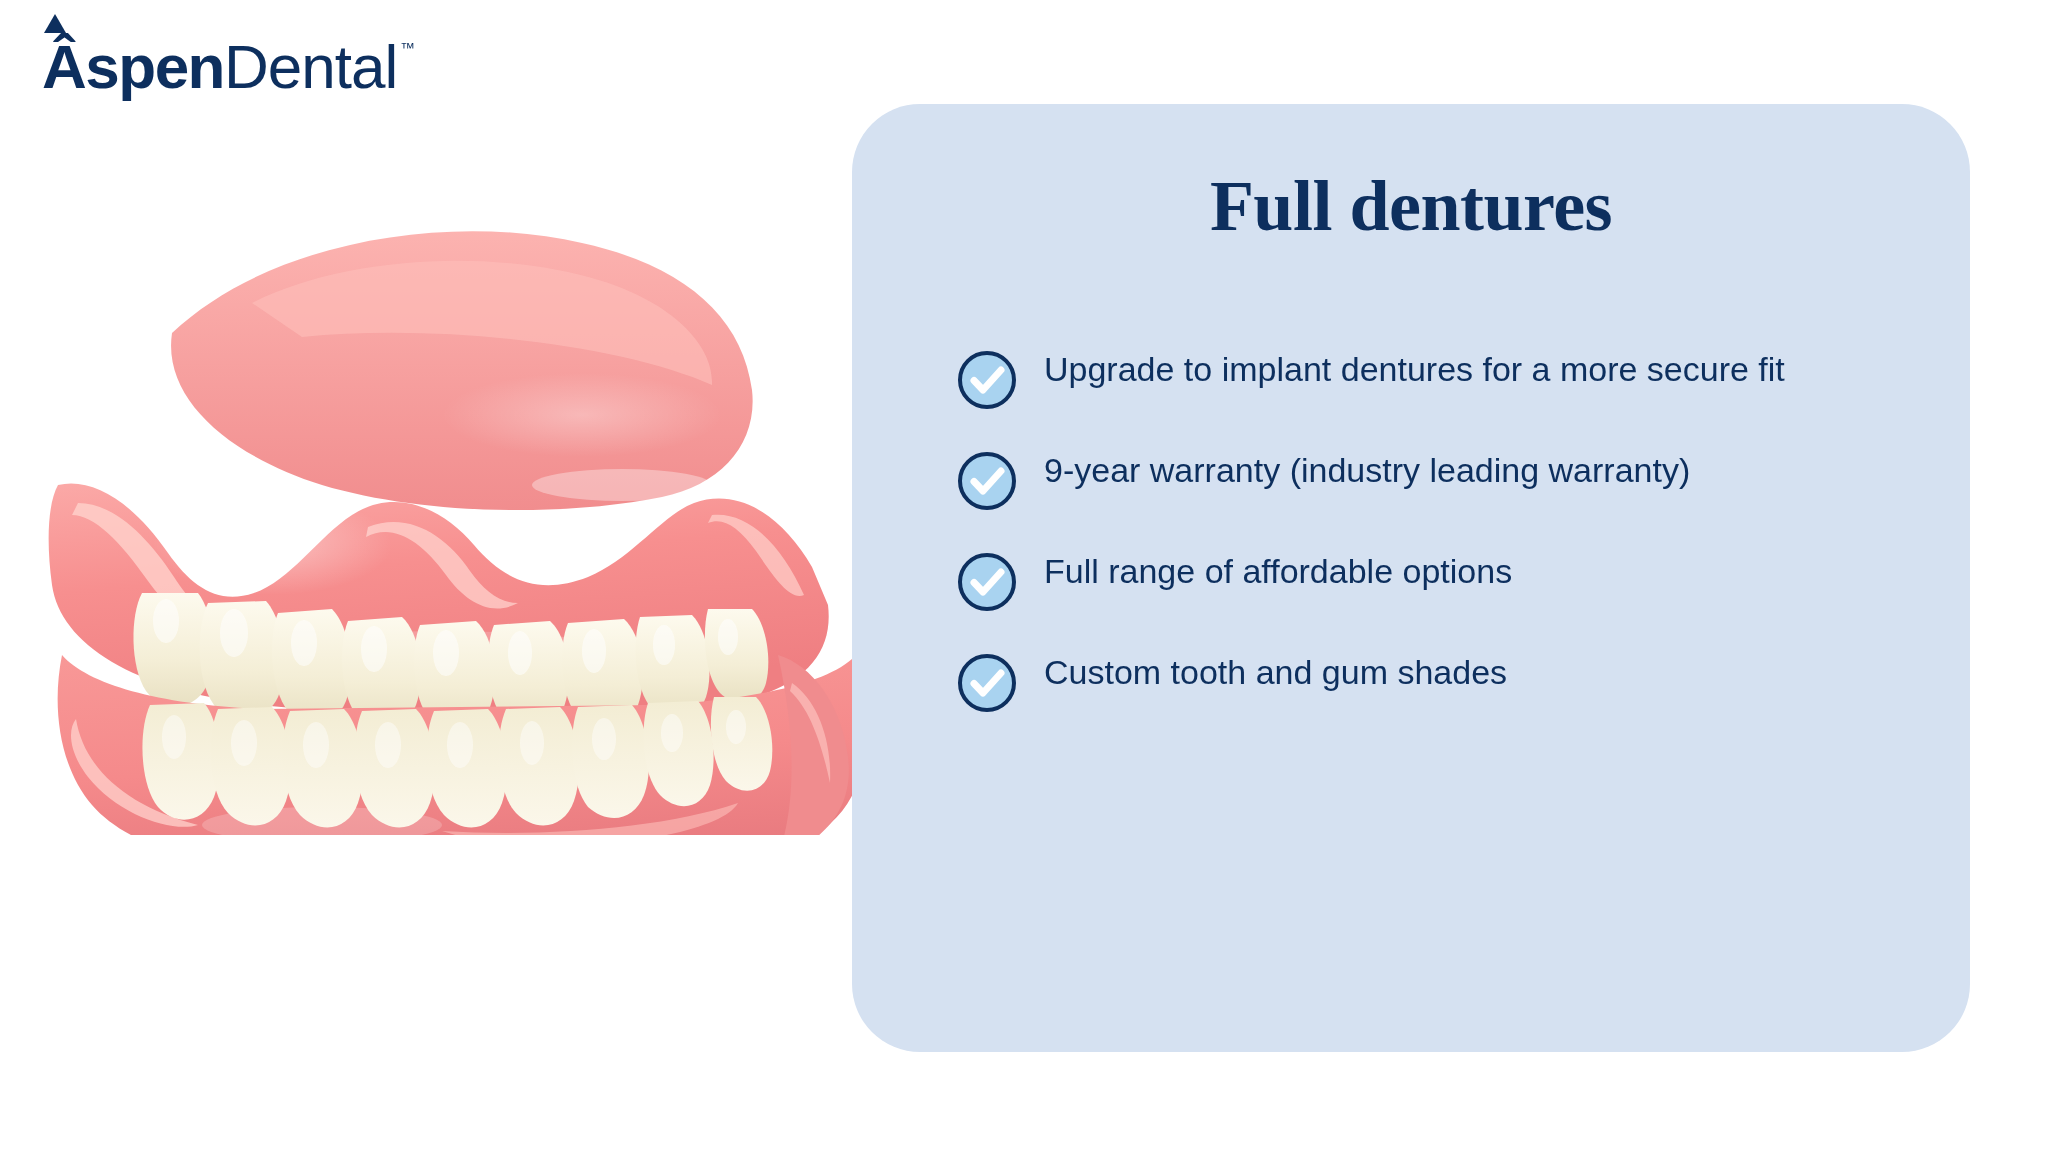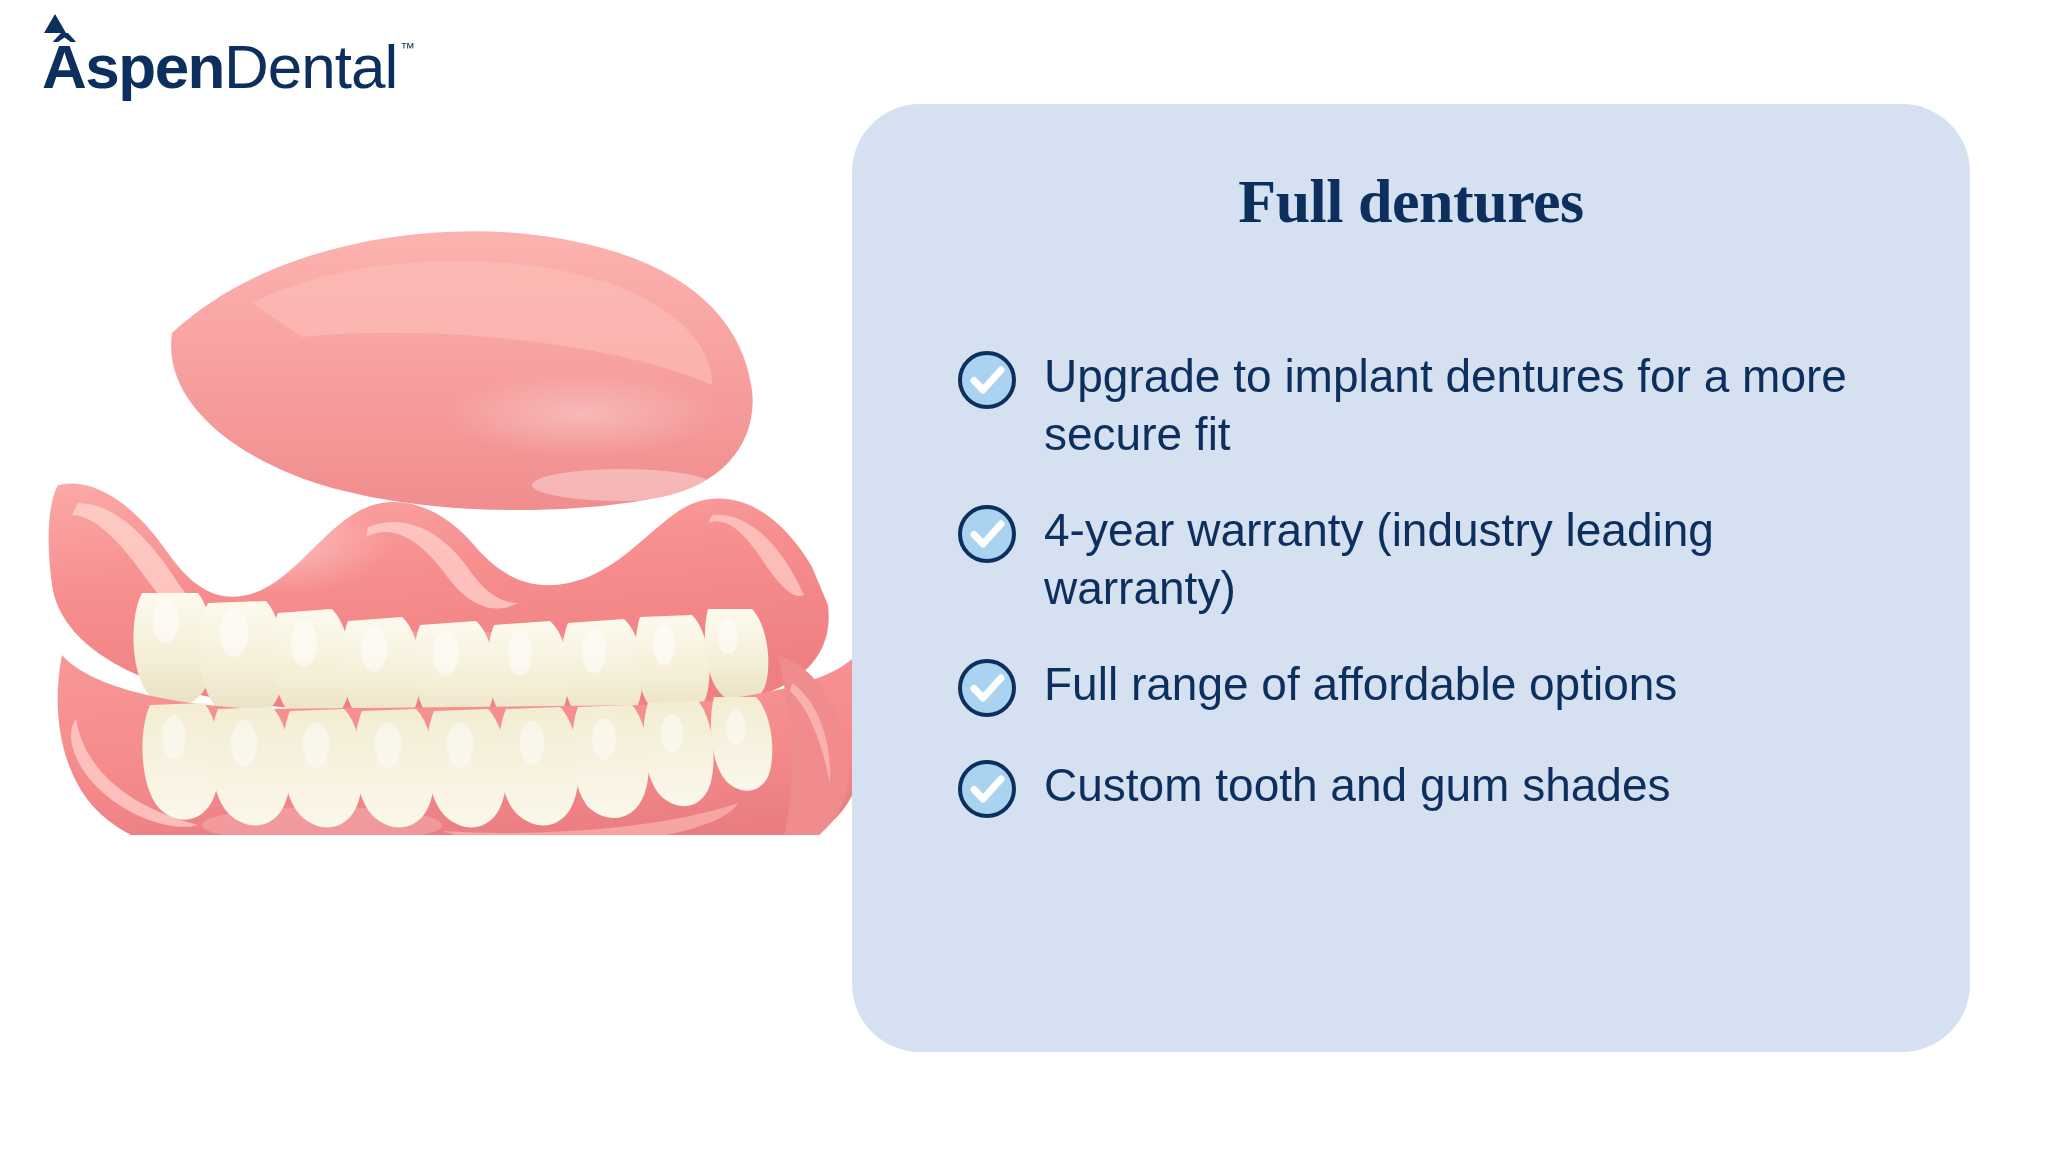--- a/index.html
+++ b/index.html
@@ -34,34 +34,34 @@
   
   .info-panel {
     position:absolute; left:852px; top:104px;
     width:1118px; height:948px;
     background:#d5e1f1; border-radius:68px;
   }
   .panel-title {
     position:absolute; left:0; right:0; top:66px;
     text-align:center;
     font-family:"Liberation Serif", serif;
-    font-weight:bold; font-size:62px; line-height:1;
+    font-weight:bold; font-size:72px; line-height:1;
     color:#0d2f5e; letter-spacing:-0.5px;
   }
 
   .bullets {
     position:absolute; left:104px; top:244px; right:58px;
     display:flex; flex-direction:column;
   }
   .bullet { display:flex; align-items:flex-start; margin-bottom:38px; }
   .bullet:last-child { margin-bottom:0; }
   .check-icon { flex:0 0 auto; width:62px; height:62px; margin-right:26px; margin-top:1px; }
   .bullet-text {
     font-family:"Liberation Sans", sans-serif;
-    font-size:46px; line-height:1.26; color:#0d2f5e;
+    font-size:34px; line-height:1.26; color:#0d2f5e;
     font-weight:400; max-width:830px;
   }
 
   
   .denture { position:absolute; left:22px; top:185px; width:940px; height:650px; }
   .denture svg { display:block; width:100%; height:100%; }
 </style>
 </head>
 <body>
 
@@ -230,21 +230,21 @@
         <span class="bullet-text">Upgrade to implant dentures for a more secure fit</span>
       </div>
 
       <div class="bullet">
         <span class="check-icon">
           <svg viewBox="0 0 62 62" xmlns="http://www.w3.org/2000/svg">
             <circle cx="31" cy="31" r="27" fill="#a9d3f0" stroke="#0d2f5e" stroke-width="4"></circle>
             <path d="M18 31.5 L27 41 L45 21" fill="none" stroke="#ffffff" stroke-width="7" stroke-linecap="round" stroke-linejoin="round"></path>
           </svg>
         </span>
-        <span class="bullet-text">4-year warranty (industry leading warranty)</span>
+        <span class="bullet-text">9-year warranty (industry leading warranty)</span>
       </div>
 
       <div class="bullet">
         <span class="check-icon">
           <svg viewBox="0 0 62 62" xmlns="http://www.w3.org/2000/svg">
             <circle cx="31" cy="31" r="27" fill="#a9d3f0" stroke="#0d2f5e" stroke-width="4"></circle>
             <path d="M18 31.5 L27 41 L45 21" fill="none" stroke="#ffffff" stroke-width="7" stroke-linecap="round" stroke-linejoin="round"></path>
           </svg>
         </span>
         <span class="bullet-text">Full range of affordable options</span>

